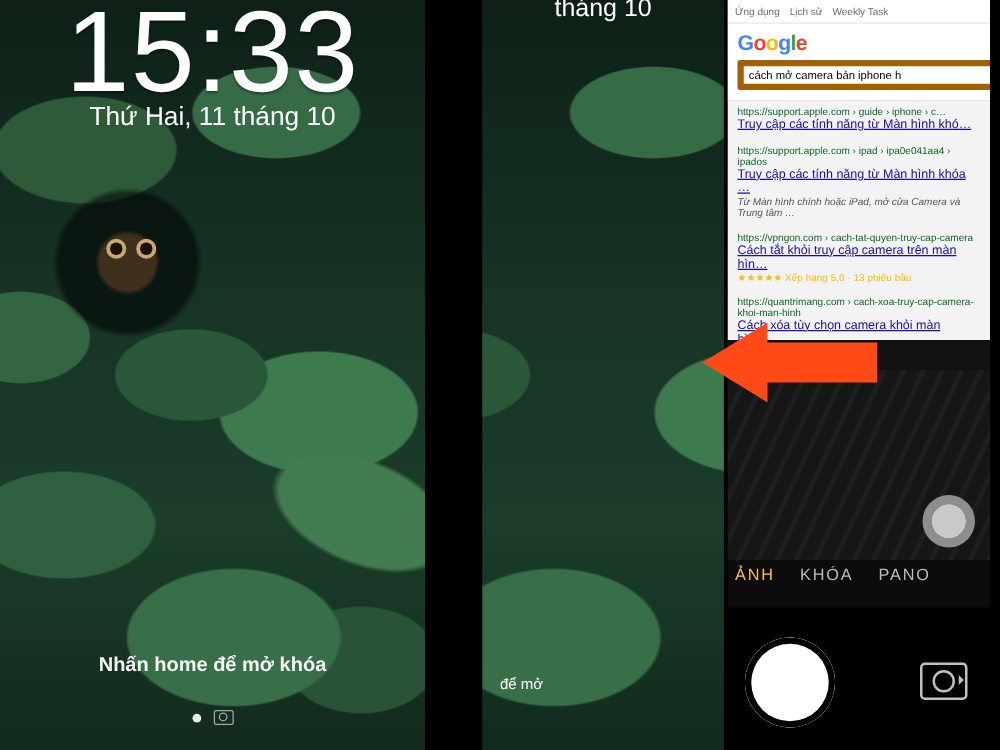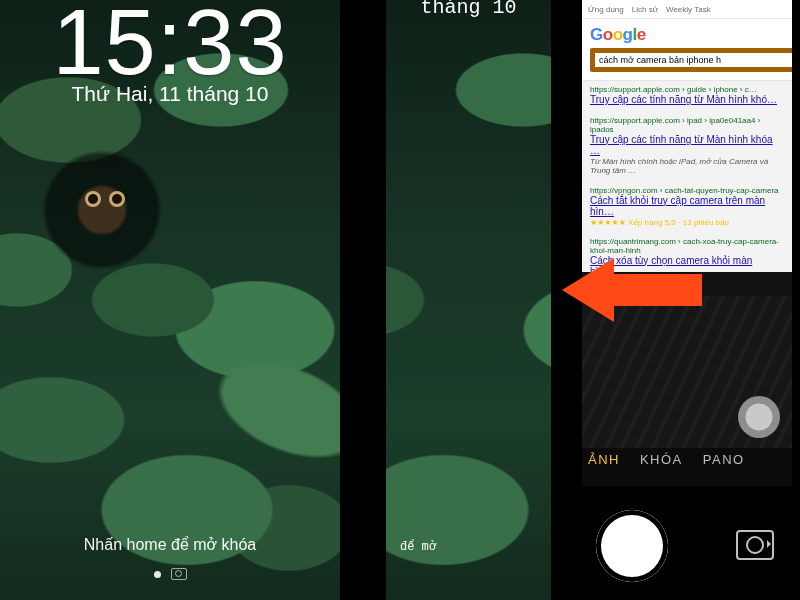--- a/index.html
+++ b/index.html
@@ -68,24 +68,24 @@
     position: absolute;
     width: 100%;
     top: 82px;
     text-align: center;
     font-size: 21px;
     font-weight: 300;
   }
   .unlock-hint {
     position: absolute;
     width: 100%;
-    bottom: 46px;
+    bottom: 58px;
     text-align: center;
     font-size: 16px;
-    font-weight: 400;
+    font-weight: 700;
     opacity: 0.95;
   }
   .dots {
     position: absolute;
     bottom: 20px;
     width: 100%;
     display: flex;
     justify-content: center;
     gap: 10px;
     align-items: center;
@@ -105,24 +105,23 @@
     border-radius:50%; left:3px; top:1px;
   }
   
   .cat-eyes { position:absolute; left:88px; top:194px; display:flex; gap:14px; }
   .cat-eyes span { width:10px; height:10px; background:#1a1109; border-radius:50%; box-shadow:0 0 0 3px #c9a874; }
 
   
   .panel-mid {
     position: absolute;
     left: 386px; top: 0;
-    width: 165px; height: 600px;
+    width: 193px; height: 600px;
     overflow: hidden;
     color: #fff;
-    font-family: Liberation Mono, monospace;
   }
   .panel-mid .wall {
     position: absolute;
     left: -383px;   
     top: 0;
     width: 800px;
     height: 600px;
   }
   .mid-date-frag {
     position: absolute;

